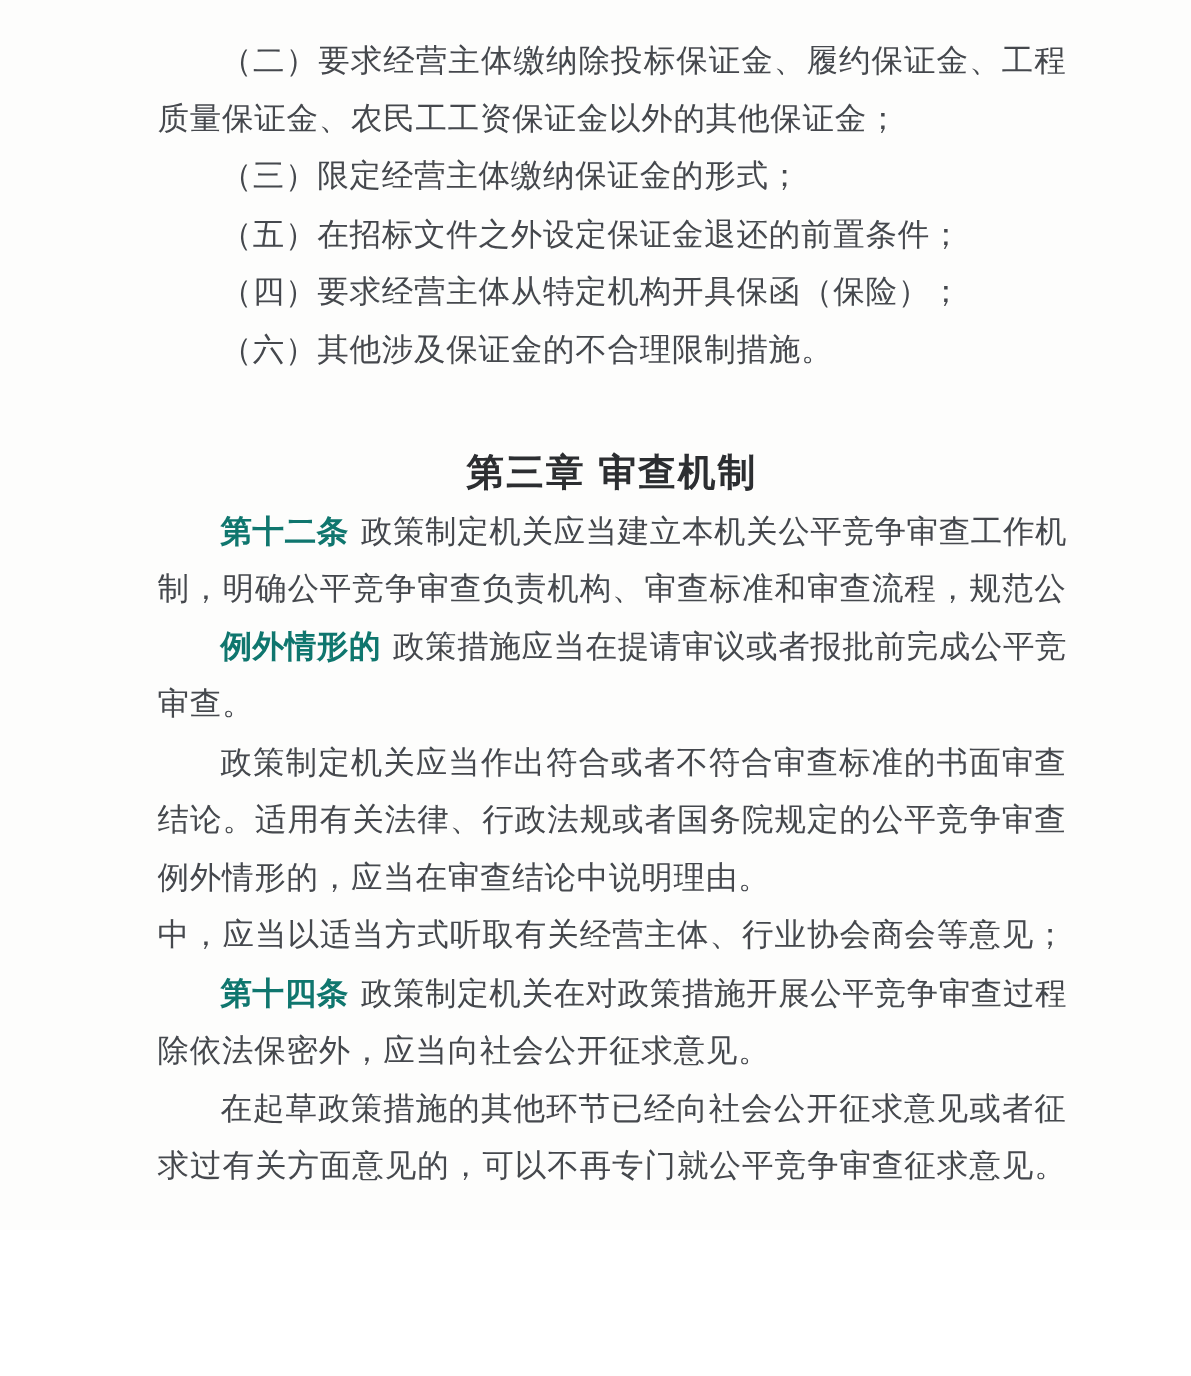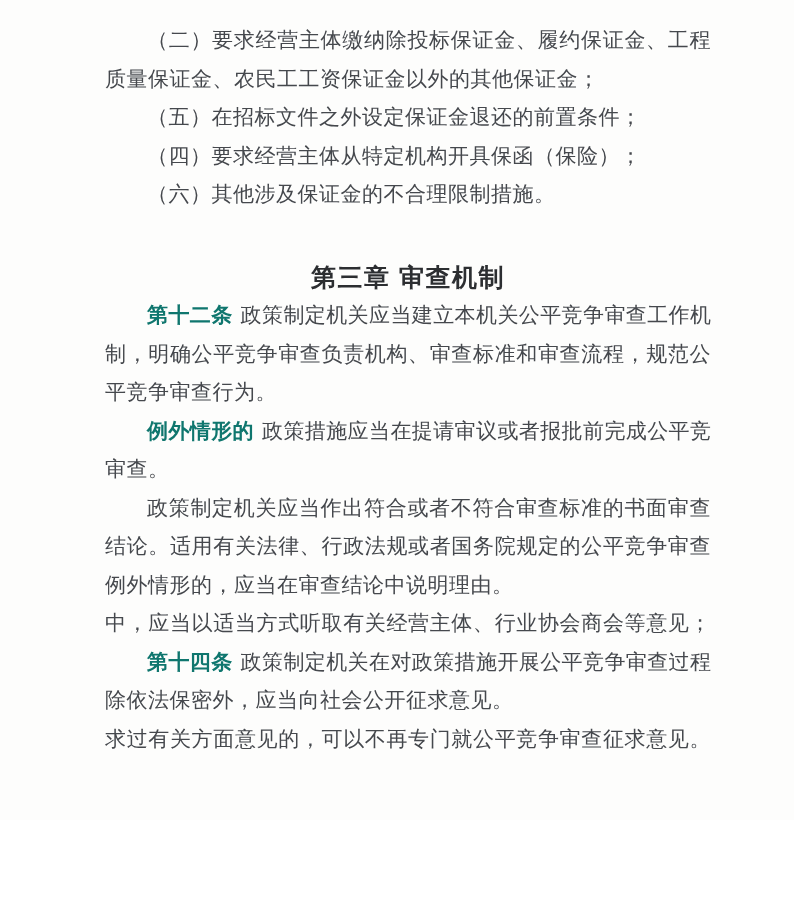--- a/index.html
+++ b/index.html
@@ -58,31 +58,32 @@
     text-align: center;
   }
 </style>
 </head>
 <body>
 
 <div class="page">
   <div class="textcol">
       <div class="line ind jf">（二）要求经营主体缴纳除投标保证金、履约保证金、工程</div>
       <div class="line">质量保证金、农民工工资保证金以外的其他保证金；</div>
+      <div class="line ind">（三）限定经营主体缴纳保证金的形式；</div>
       <div class="line ind">（五）在招标文件之外设定保证金退还的前置条件；</div>
       <div class="line ind">（四）要求经营主体从特定机构开具保函（保险）；</div>
       <div class="line ind">（六）其他涉及保证金的不合理限制措施。</div>
       <div class="line head">第三章 审查机制</div>
       <div class="line ind jf" style="letter-spacing: 0px;"><b class="art">第十二条</b>政策制定机关应当建立本机关公平竞争审查工作机</div>
       <div class="line jf">制，明确公平竞争审查负责机构、审查标准和审查流程，规范公</div>
-      <div class="line">平竞争审查行为。</div>
       <div class="line ind jf" style="letter-spacing: 0px;"><b class="art">例外情形的</b>政策措施应当在提请审议或者报批前完成公平竞争</div>
       <div class="line">审查。</div>
       <div class="line ind jf">政策制定机关应当作出符合或者不符合审查标准的书面审查</div>
       <div class="line jf">结论。适用有关法律、行政法规或者国务院规定的公平竞争审查</div>
       <div class="line">例外情形的，应当在审查结论中说明理由。</div>
       <div class="line jf">中，应当以适当方式听取有关经营主体、行业协会商会等意见；</div>
       <div class="line ind jf" style="letter-spacing: 0px;"><b class="art">第十四条</b>政策制定机关在对政策措施开展公平竞争审查过程</div>
       <div class="line">除依法保密外，应当向社会公开征求意见。</div>
+      <div class="line ind jf">在起草政策措施的其他环节已经向社会公开征求意见或者征</div>
       <div class="line jf">求过有关方面意见的，可以不再专门就公平竞争审查征求意见。</div>
     </div>
   <div class="pagenum">— 6 —</div>
 </div>
 
 </body></html>

